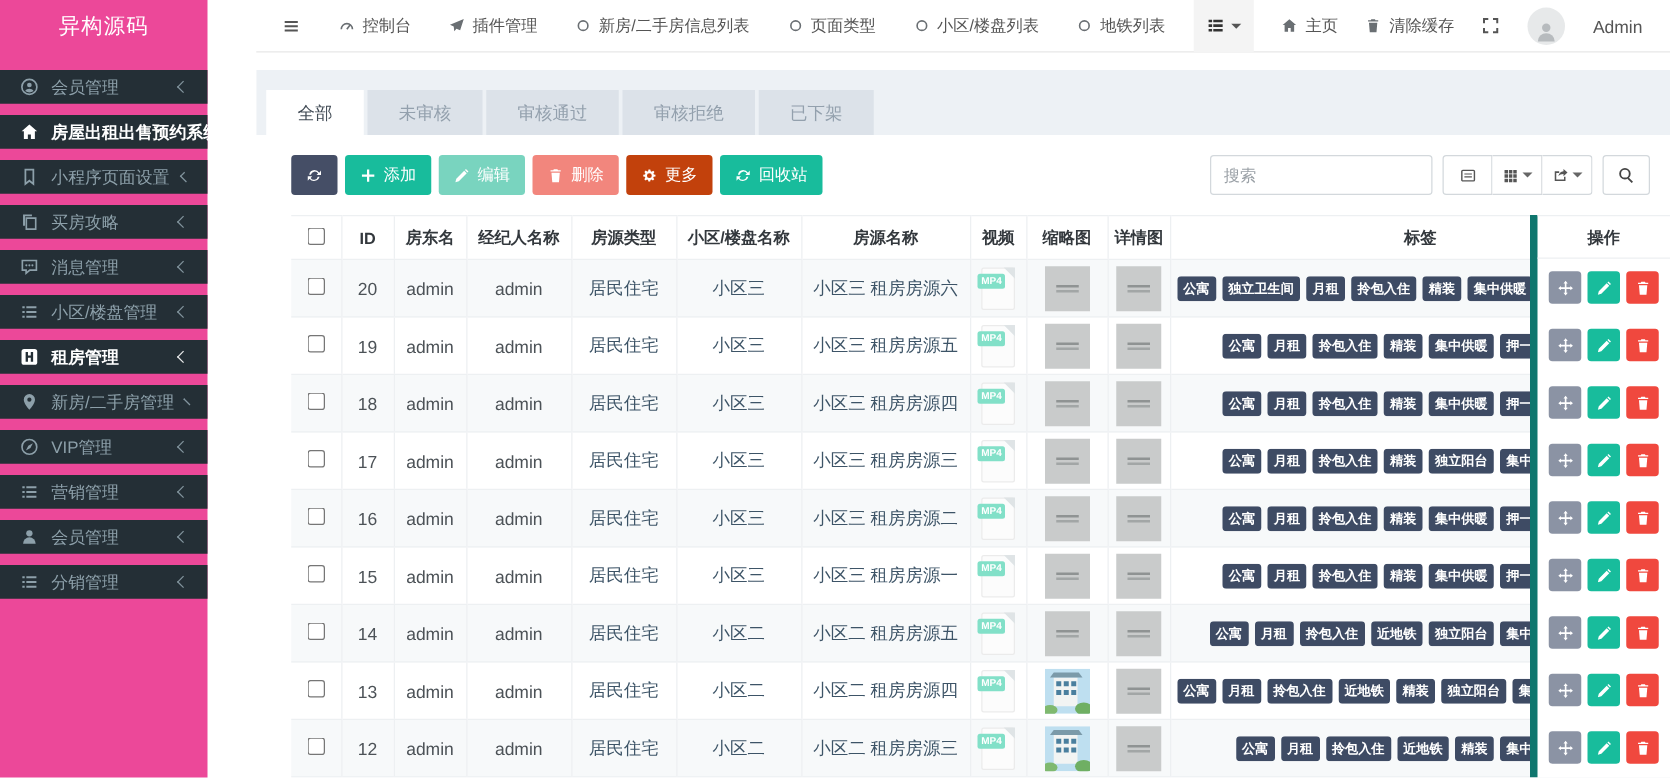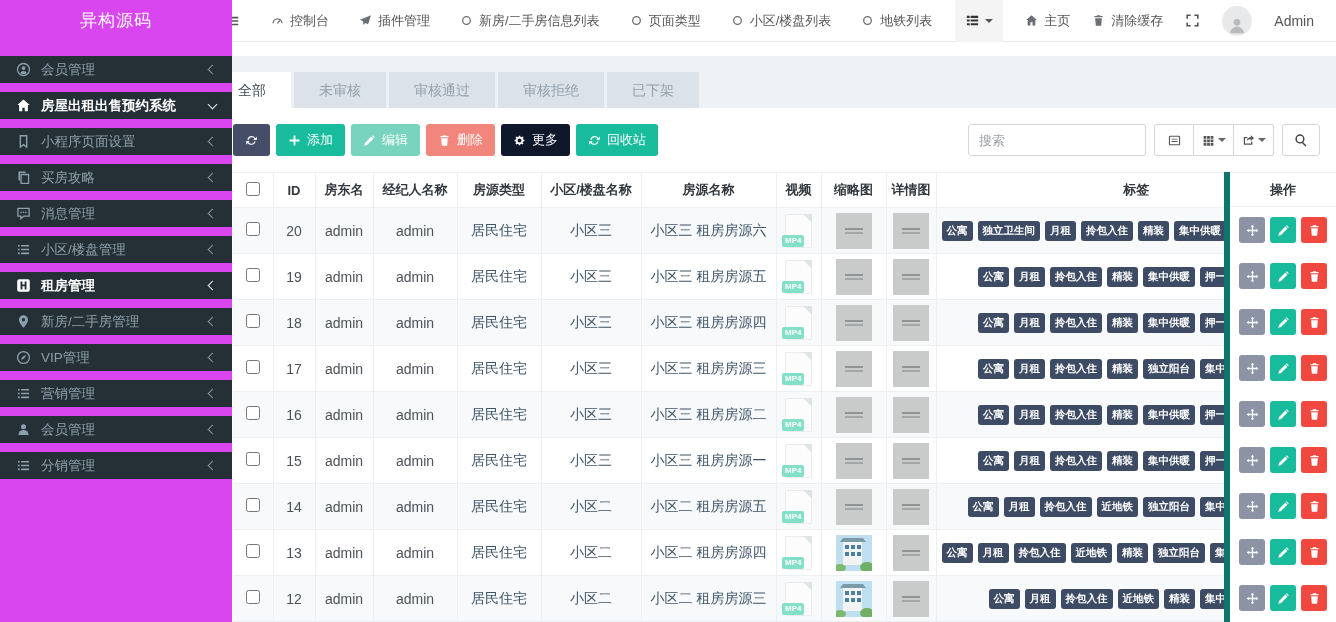--- a/index.html
+++ b/index.html
@@ -1,20 +1,20 @@
 <!DOCTYPE html>
 <html><head>
 <meta charset="utf-8">
 <style>
   * { margin:0; padding:0; box-sizing:border-box; }
   html,body { width:1336px; height:622px; overflow:hidden;
     font-family:"Liberation Sans","DejaVu Sans",sans-serif; background:#fff; }
 
   
-  .side { position:fixed; left:0; top:0; width:232px; height:100%; background:#d946ef; z-index:10; }
+  .side { position:fixed; left:0; top:0; width:166px; height:100%; background:#ec4899; z-index:10; }
   .side-h { height:42px; line-height:42px; text-align:center; color:#fff; font-size:17px; letter-spacing:1px; }
   .side ul { list-style:none; padding:5px 0; }
   .s-item { height:27px; margin:9px 0; padding:0 16px; display:flex; align-items:center; gap:10px;
     background:#242f36; color:#8da0aa; font-size:13.5px; cursor:pointer; }
   .s-item.active { color:#fff; font-weight:700; }
   .s-ic { width:15px; height:15px; flex:0 0 15px; display:inline-flex; }
   .s-ic svg { width:100%; height:100%; }
   .s-lb { flex:1; white-space:nowrap; }
   .chev { width:7px; height:7px; border-right:1.7px solid currentColor; border-bottom:1.7px solid currentColor; opacity:.9; }
   .chev.left { transform:rotate(135deg); }
@@ -48,21 +48,21 @@
   .toolbar { display:flex; align-items:center; justify-content:space-between; padding:16px 16px 16px 28px; }
   .tb-left { display:flex; gap:6px; }
   .btn { height:32px; padding:0 12px; border:none; border-radius:3px; color:#fff; font-size:13px;
     display:inline-flex; align-items:center; gap:6px; cursor:pointer; white-space:nowrap; }
   .btn .bi { width:13px; height:13px; display:inline-flex; }
   .btn .bi svg { width:100%; height:100%; }
   .b-navy { background:#454e66; }
   .b-green { background:#18bc9c; }
   .b-green-dis { background:#79d4bf; }
   .b-red-dis { background:#f2867d; }
-  .b-gray { background:#0f172a; }
+  .b-gray { background:#c2410c; }
   .tb-right { display:flex; align-items:center; }
   .search-in { width:178px; height:32px; border:1px solid #d3d8dc; border-radius:3px; padding:0 10px;
     font-size:13px; color:#555; outline:none; font-family:inherit; }
   .search-in::placeholder { color:#9aa0a6; }
   .grp { display:inline-flex; margin-left:8px; }
   .gb { width:40px; height:32px; background:#fff; border:1px solid #d3d8dc; border-left:none; color:#555;
     display:inline-flex; align-items:center; justify-content:center; gap:3px; cursor:pointer; }
   .gb:first-child { border-left:1px solid #d3d8dc; border-radius:3px 0 0 3px; }
   .gb:last-child { border-radius:0 3px 3px 0; }
   .gb .bi { width:13px; height:13px; display:inline-flex; }
@@ -80,21 +80,21 @@
     font-size:13px; color:#33383d; font-weight:700; text-align:center; }
   thead th + th, tbody td + td { border-left:1px solid #edf0f2; }
   tbody td { height:46px; border-bottom:1px solid #edf0f2; text-align:center; font-size:14px; color:#4c5257; }
   tbody tr:nth-child(odd) { background:#f7f9fa; }
   td.slate { color:#3d5467; }
   input[type=checkbox] { width:14px; height:14px; cursor:pointer; }
 
   .mp4 { position:relative; width:27px; height:34px; background:#fcfcfc; border:1px solid #ebebeb; border-radius:2px; margin:0 auto; cursor:pointer; }
   .mp4::before { content:""; position:absolute; top:-1px; right:-1px; width:0; height:0;
     border-style:solid; border-width:0 0 9px 9px; border-color:transparent transparent transparent #dfe4e6; transform:rotate(90deg); }
-  .mp4-b { position:absolute; left:-4px; bottom:0; background:#82e0c8; color:#fff; font-size:8px; font-weight:700;
+  .mp4-b { position:absolute; left:-4px; bottom:16px; background:#82e0c8; color:#fff; font-size:8px; font-weight:700;
     padding:1px 3px; border-radius:2px; line-height:1.2;text-align:right; }
   .ph { position:relative; width:36px; height:36px; background:#c9cbcb; margin:0 auto; cursor:pointer; }
   .ph::after { content:""; position:absolute; left:9px; top:15px; width:18px; height:2px; background:#8f9393; box-shadow:0 4px 0 #a2a6a6; }
   .thumb { width:36px; height:36px; margin:0 auto; display:block; cursor:pointer; }
 
   .c-tags { text-align:right; }
   .tags { white-space:nowrap; overflow:hidden; padding-right:84px; }
   .tag { display:inline-block; background:#3e4b64; color:#fff; font-size:10.5px; font-weight:700;
     padding:3px 5px; border-radius:3px; margin-left:5px; }
 

